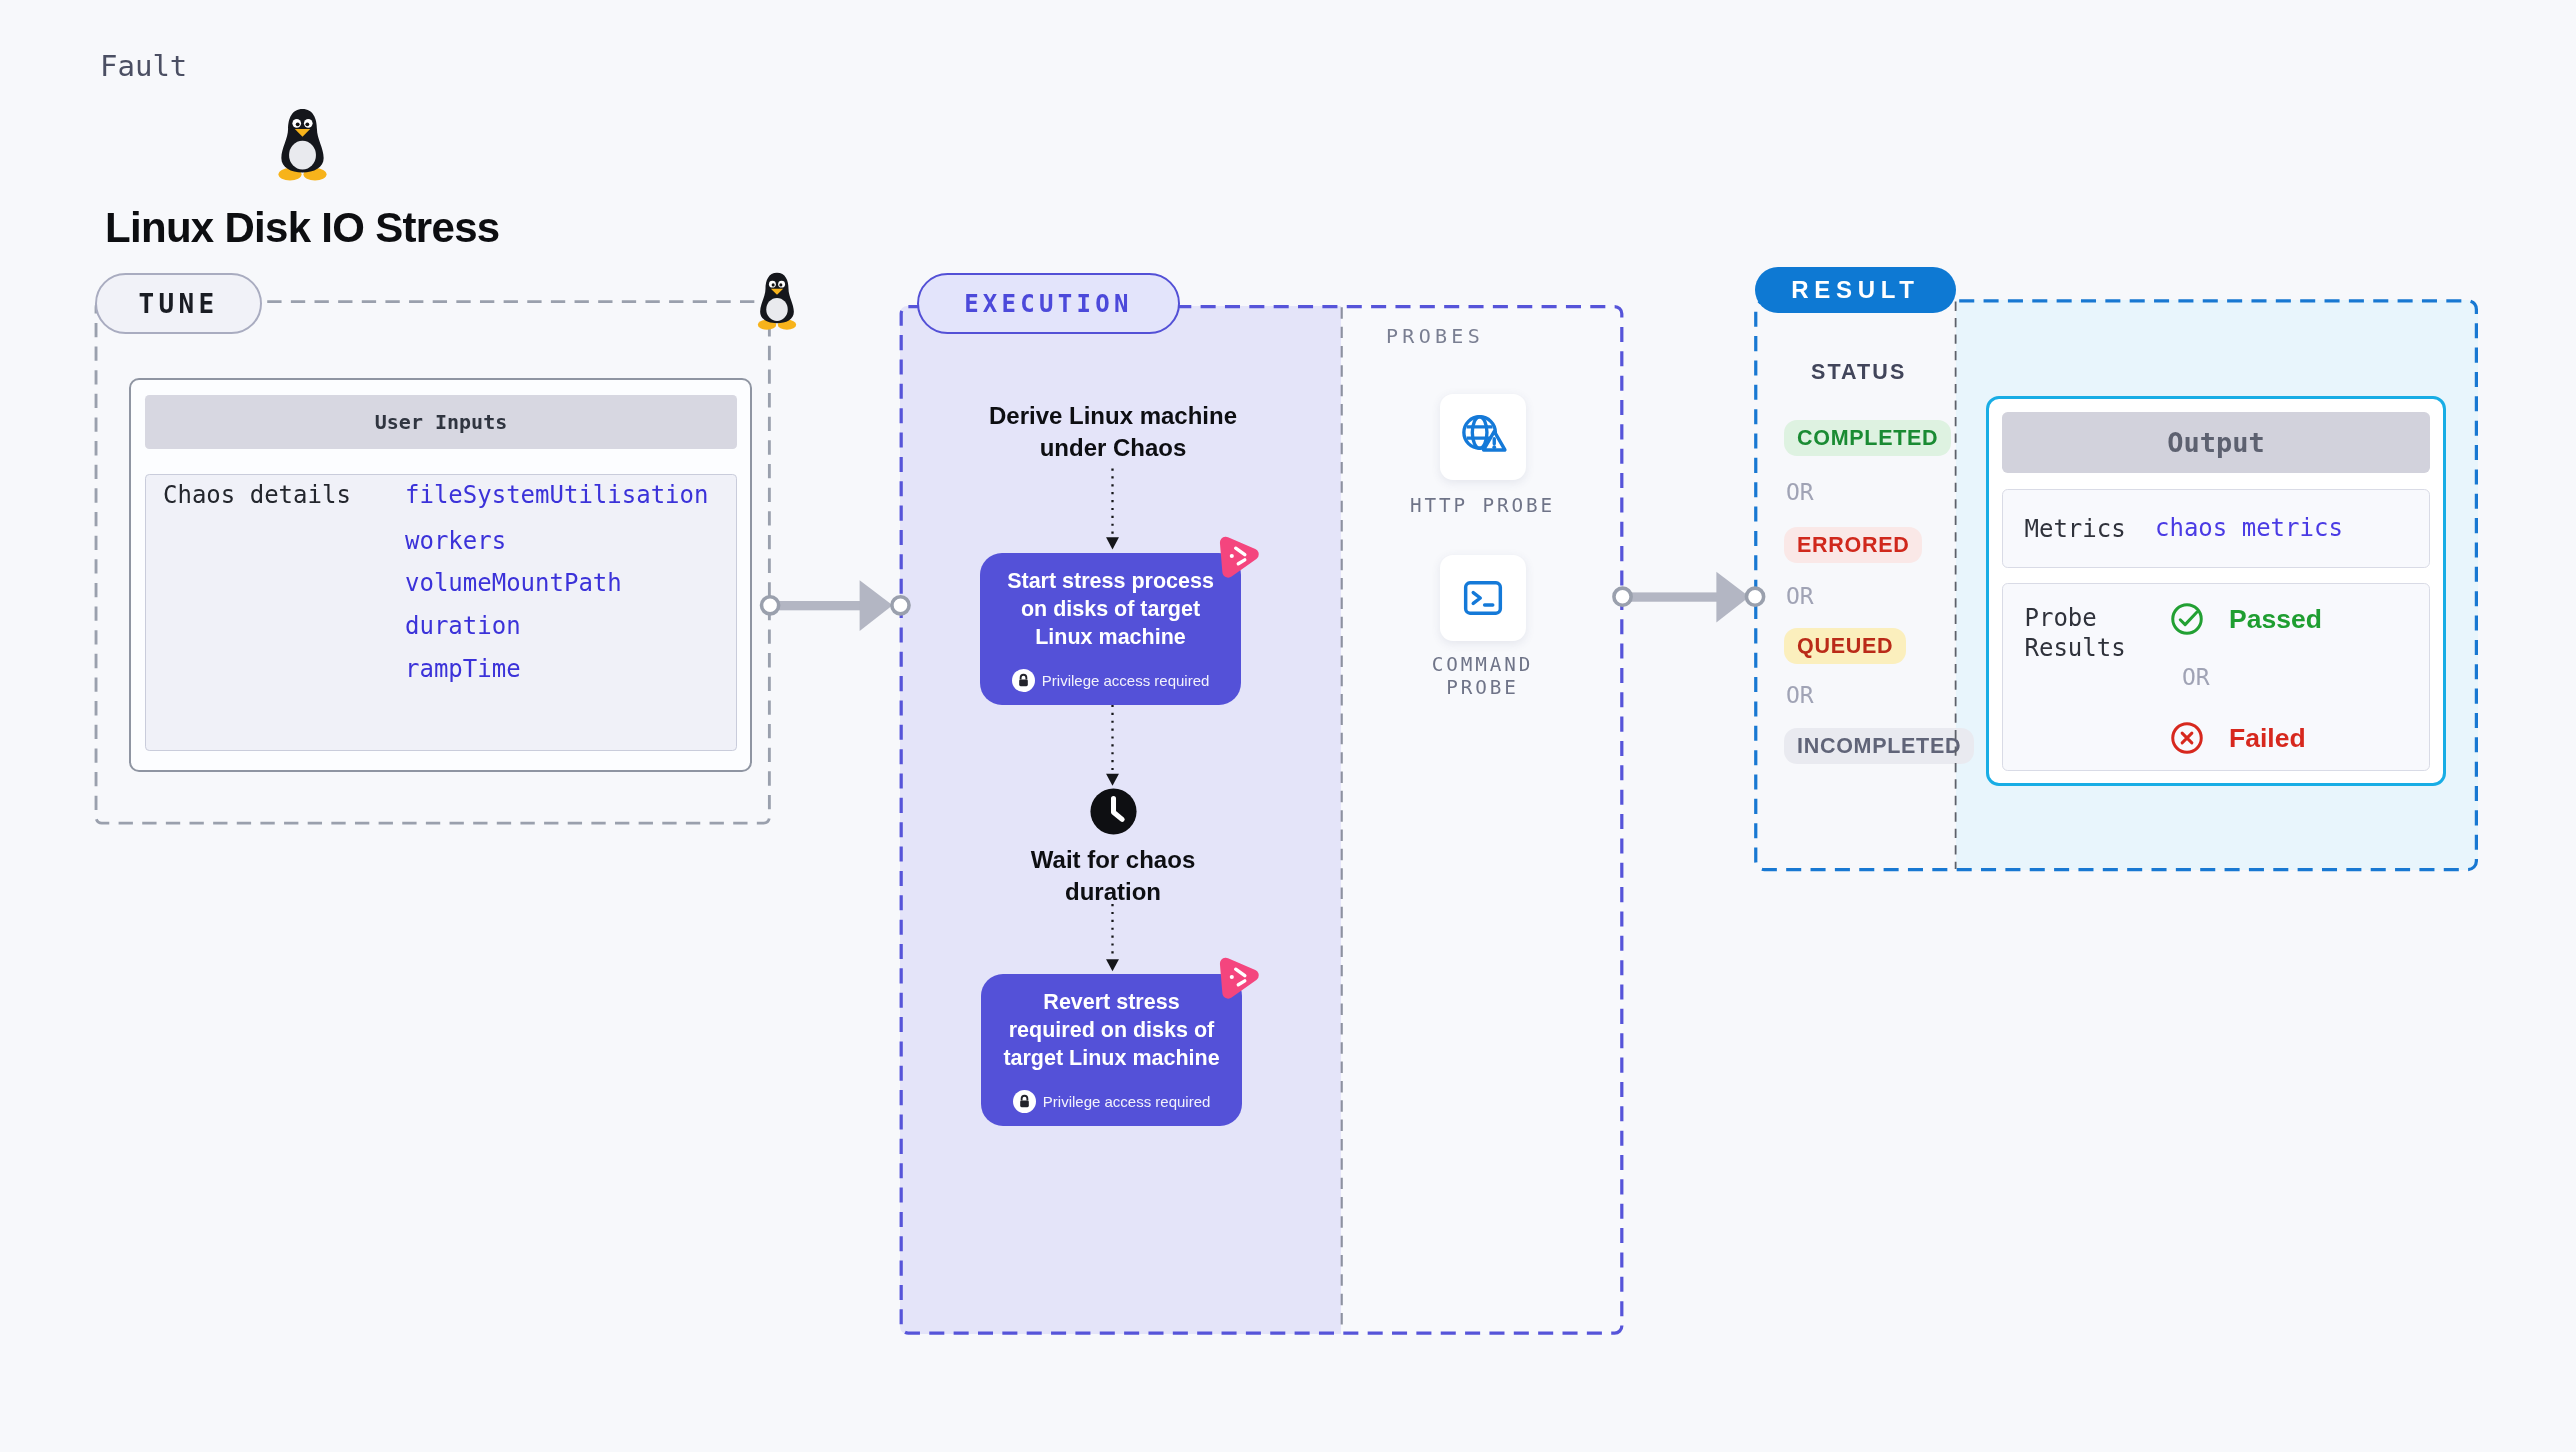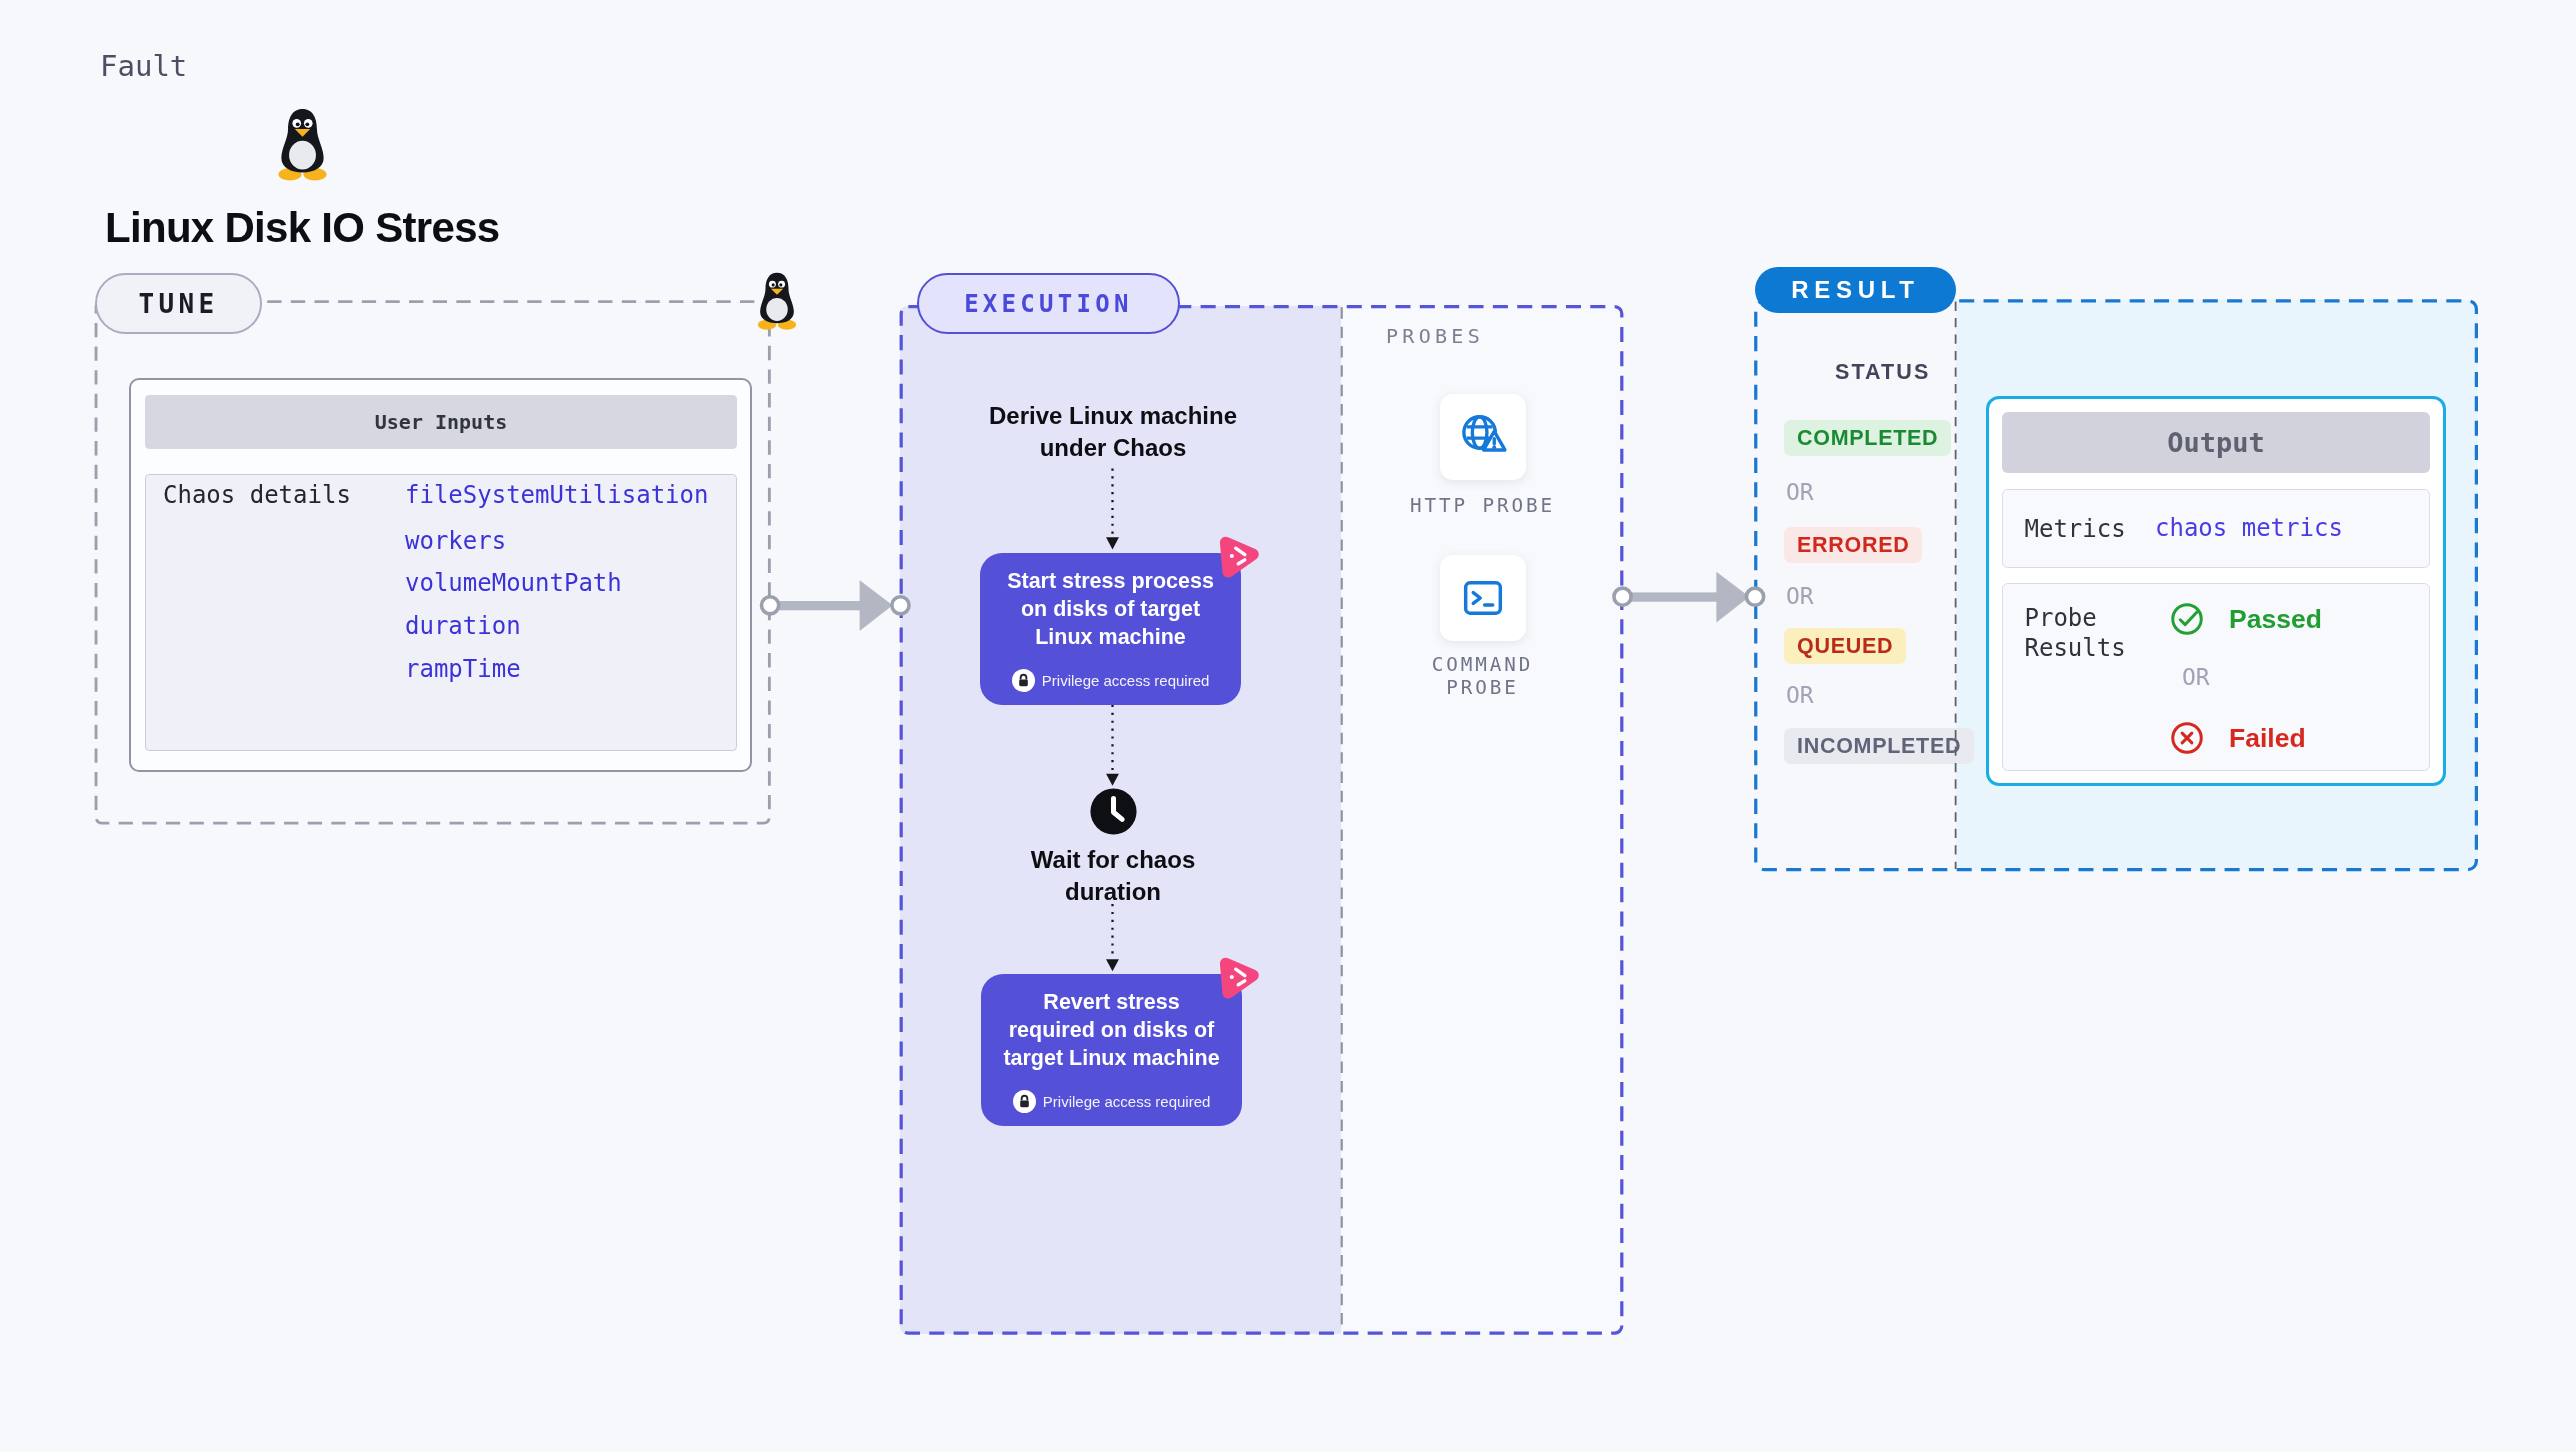--- a/index.html
+++ b/index.html
@@ -50,22 +50,22 @@
   .chaos-logo{position:absolute;width:52px;height:52px;z-index:5;}
 
   .probe-card{position:absolute;left:1440px;width:86px;height:86px;background:#ffffff;
               border-radius:13px;box-shadow:0 2.9px 10px rgba(60,70,110,.10);
               display:flex;align-items:center;justify-content:center;}
   .probe-label{position:absolute;width:215px;left:1375px;text-align:center;font-size:19.3px;
                color:#6f7488;letter-spacing:2.9px;}
   .probes-heading{left:1386px;top:324px;font-size:20px;color:#7a7f92;letter-spacing:4.3px;}
 
   
-  .status-heading{left:1811px;top:360px;font-size:21.5px;font-weight:bold;color:#41455a;letter-spacing:2.1px;margin-left:24px;}
-  .badge{position:absolute;left:1784px;height:36px;line-height:36px;padding:0 13px;border-radius:7px;
+  .status-heading{left:1811px;top:360px;font-size:21.5px;font-weight:bold;color:#41455a;letter-spacing:2.1px;}
+  .badge{position:absolute;left:1784px;height:36px;line-height:36px;padding:0 13px;border-radius:13px;
          font-size:21.5px;font-weight:bold;letter-spacing:0.7px;}
   .badge.completed{background:#def2e1;color:#1a8b33;}
   .badge.errored{background:#fae8e7;color:#d0281c;}
   .badge.queued{background:#fbefbd;color:#ba2a18;}
   .badge.incompleted{background:#e9eaf0;color:#606478;}
   .or-label{position:absolute;left:1786px;font-size:23px;color:#a0a3b5;}
 
   .output-card{left:1986px;top:396px;width:460px;height:390px;background:#ffffff;
                border:3.6px solid #18ade5;border-radius:13px;box-sizing:border-box;z-index:4;}
   .output-header{left:2002px;top:412px;width:428px;height:61px;background:#d2d2dc;border-radius:5.7px;

